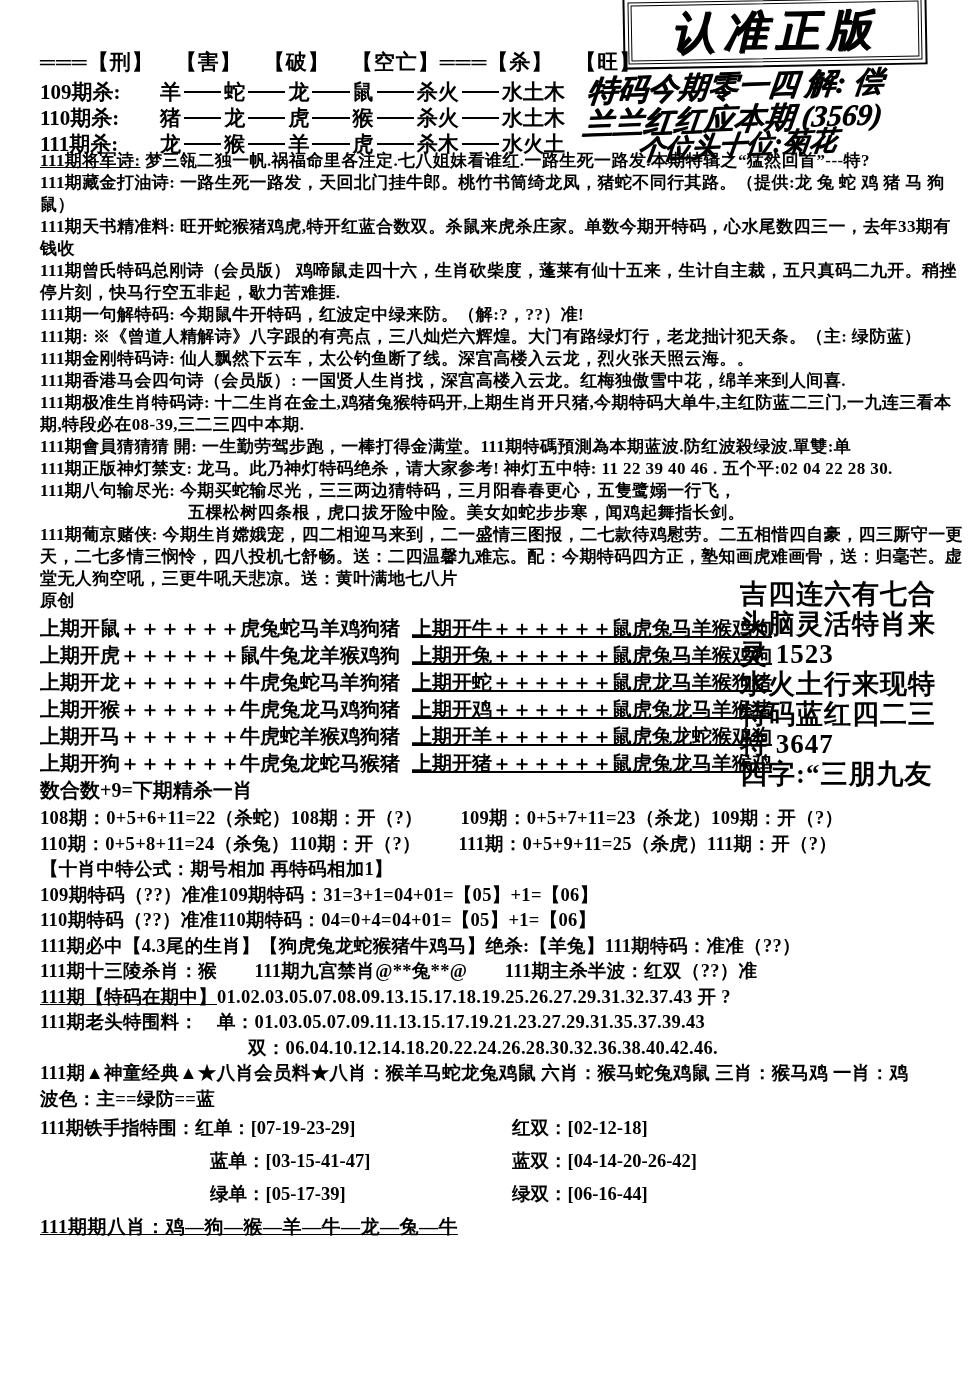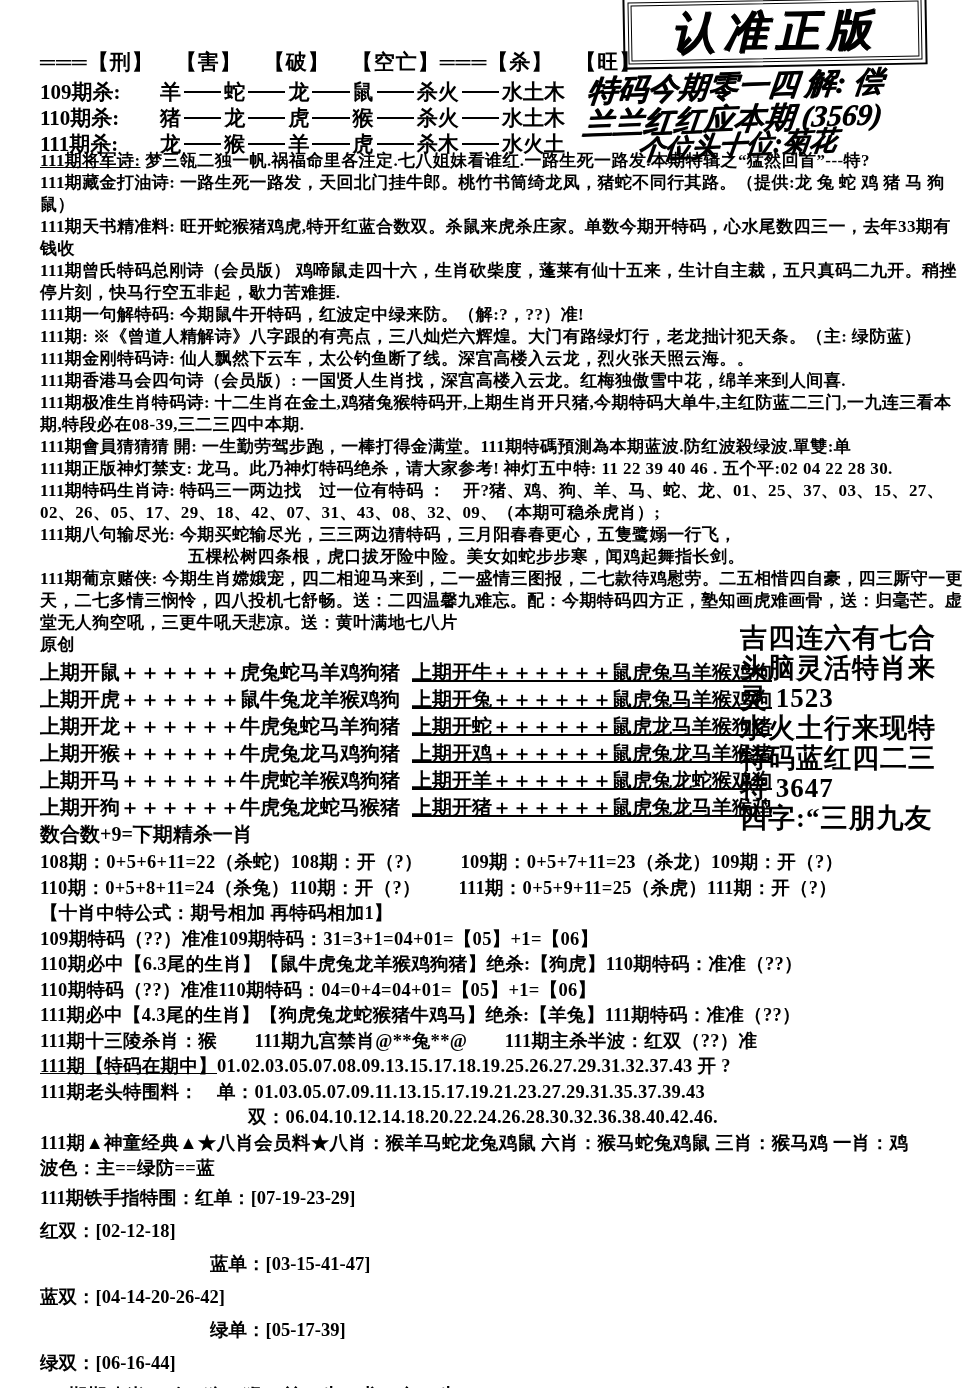--- a/index.html
+++ b/index.html
@@ -37,21 +37,21 @@
   .zrow .zl{width:372px;white-space:nowrap;}
   .zrow .zr{white-space:nowrap;text-decoration:underline;}
   .zfooter{font-size:20px;line-height:27px;}
   .big{position:absolute;top:-36px;left:700px;width:270px;font-size:27px;line-height:30px;
        letter-spacing:1px;white-space:nowrap;}
 
   
   .fsec{margin-top:2px;}
   .f{font-size:18.5px;line-height:25.5px;letter-spacing:0.3px;}
   .f-indent{padding-left:208px;}
-  .tie{display:flex;font-size:18.5px;line-height:33px;flex-direction:column;}
+  .tie{display:flex;font-size:18.5px;line-height:33px;}
   .tie .tl{width:472px;}
   .tie-indent{padding-left:170px;box-sizing:border-box;}
   .eight{font-size:19px;line-height:31px;text-decoration:underline;letter-spacing:0.5px;}
 
   
   .bots p{margin:0;font-size:17.5px;line-height:25.5px;letter-spacing:0.4px;}
 </style>
 </head>
 <body>
 
@@ -118,21 +118,20 @@
     <p><span class="lbl">111期藏金打油诗:</span> <span>一路生死一路发，天回北门挂牛郎。桃竹书筒绮龙凤，猪蛇不同行其路。（提供:龙 兔 蛇 鸡 猪 马 狗 鼠）</span></p>
     <p><span class="lbl">111期天书精准料:</span> <span>旺开蛇猴猪鸡虎,特开红蓝合数双。杀鼠来虎杀庄家。单数今期开特码，心水尾数四三一，去年33期有钱收</span></p>
     <p><span class="lbl">111期曾氏特码总刚诗（会员版）</span> <span>鸡啼鼠走四十六，生肖砍柴度，蓬莱有仙十五来，生计自主裁，五只真码二九开。稍挫停片刻，快马行空五非起，歇力苦难捱.</span></p>
     <p><span class="lbl">111期一句解特码:</span> <span>今期鼠牛开特码，红波定中绿来防。（解:?，??）准!</span></p>
     <p><span class="lbl">111期:</span> <span>※《曾道人精解诗》八字跟的有亮点，三八灿烂六辉煌。大门有路绿灯行，老龙拙计犯天条。（主: 绿防蓝）</span></p>
     <p><span class="lbl">111期金刚特码诗:</span> <span>仙人飘然下云车，太公钓鱼断了线。深宫高楼入云龙，烈火张天照云海。。</span></p>
     <p><span class="lbl">111期香港马会四句诗（会员版）:</span> <span>一国贤人生肖找，深宫高楼入云龙。红梅独傲雪中花，绵羊来到人间喜.</span></p>
     <p><span class="lbl">111期极准生肖特码诗:</span> <span>十二生肖在金土,鸡猪兔猴特码开,上期生肖开只猪,今期特码大单牛,主红防蓝二三门,一九连三看本期,特段必在08-39,三二三四中本期.</span></p>
     <p><span class="lbl">111期會員猜猜猜 開:</span> <span>一生勤劳驾步跑，一棒打得金满堂。111期特碼預測為本期蓝波.防红波殺绿波.單雙:单</span></p>
     <p><span class="lbl">111期正版神灯禁支:</span> <span>龙马。此乃神灯特码绝杀，请大家参考! 神灯五中特: 11 22 39 40 46 . 五个平:02 04 22 28 30.</span></p>
-    <p><span class="lbl">111期特码生肖诗:</span> <span>特码三一两边找　过一位有特码 ：　开?猪、鸡、狗、羊、马、蛇、龙、01、25、37、03、15、27、02、26、05、17、29、18、42、07、31、43、08、32、09、（本期可稳杀虎肖）;</span></p>
     <p><span class="lbl">111期八句输尽光:</span> <span>今期买蛇输尽光，三三两边猜特码，三月阳春春更心，五隻鹭嫋一行飞，</span></p>
     <p class="p-indent"><span>五棵松树四条根，虎口拔牙险中险。美女如蛇步步寒，闻鸡起舞指长剑。</span></p>
     <p><span class="lbl">111期葡京赌侠:</span> <span>今期生肖嫦娥宠，四二相迎马来到，二一盛情三图报，二七款待鸡慰劳。二五相惜四自豪，四三厮守一更天，二七多情三悯怜，四八投机七舒畅。送：二四温馨九难忘。配：今期特码四方正，塾知画虎难画骨，送：归毫芒。虚堂无人狗空吼，三更牛吼天悲凉。送：黄叶满地七八片</span></p>
     <p><span class="lbl">原创</span></p>
   </div>
 
   <div class="mid">
     <div class="big">
       <div>吉四连六有七合</div>
       <div>头脑灵活特肖来</div>
@@ -168,21 +167,20 @@
         <span class="zr">上期开猪＋＋＋＋＋＋鼠虎兔龙马羊猴鸡</span>
       </div>
     <div class="zfooter">数合数+9=下期精杀一肖</div>
   </div>
 
   <div class="fsec">
     <div class="f"><span>108期：0+5+6+11=22（杀蛇）108期：开（?）　　109期：0+5+7+11=23（杀龙）109期：开（?）</span></div>
     <div class="f"><span>110期：0+5+8+11=24（杀兔）110期：开（?）　　111期：0+5+9+11=25（杀虎）111期：开（?）</span></div>
     <div class="f"><span>【十肖中特公式：期号相加 再特码相加1】</span></div>
     <div class="f"><span>109期特码（??）准准109期特码：31=3+1=04+01=【05】+1=【06】</span></div>
-    <div class="f"><span>110期必中【6.3尾的生肖】【鼠牛虎兔龙羊猴鸡狗猪】绝杀:【狗虎】110期特码：准准（??）</span></div>
     <div class="f"><span>110期特码（??）准准110期特码：04=0+4=04+01=【05】+1=【06】</span></div>
     <div class="f"><span>111期必中【4.3尾的生肖】【狗虎兔龙蛇猴猪牛鸡马】绝杀:【羊兔】111期特码：准准（??）</span></div>
     <div class="f"><span>111期十三陵杀肖：猴　　111期九宫禁肖@**兔**@　　111期主杀半波：红双（??）准</span></div>
     <div class="f"><span class="lbl-u">111期【特码在期中】</span><span>01.02.03.05.07.08.09.13.15.17.18.19.25.26.27.29.31.32.37.43 开 ?</span></div>
     <div class="f"><span>111期老头特围料：　单：01.03.05.07.09.11.13.15.17.19.21.23.27.29.31.35.37.39.43</span></div>
     <div class="f f-indent"><span>双：06.04.10.12.14.18.20.22.24.26.28.30.32.36.38.40.42.46.</span></div>
     <div class="f"><span>111期▲神童经典▲★八肖会员料★八肖：猴羊马蛇龙兔鸡鼠 六肖：猴马蛇兔鸡鼠 三肖：猴马鸡 一肖：鸡</span></div>
     <div class="f"><span>波色：主==绿防==蓝</span></div>
 
     <div class="tie">

